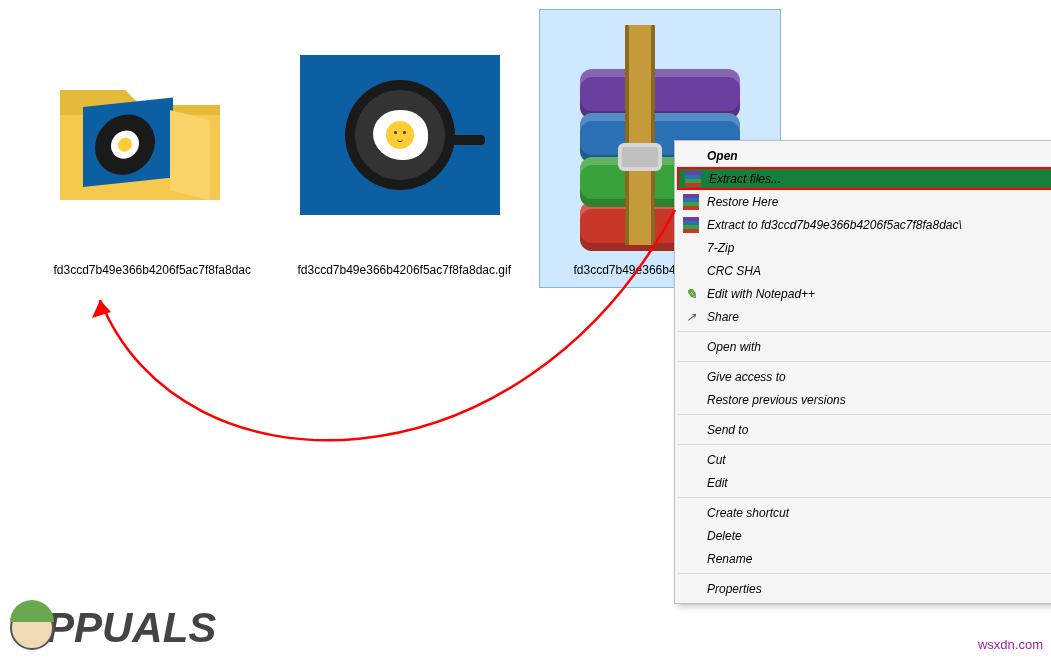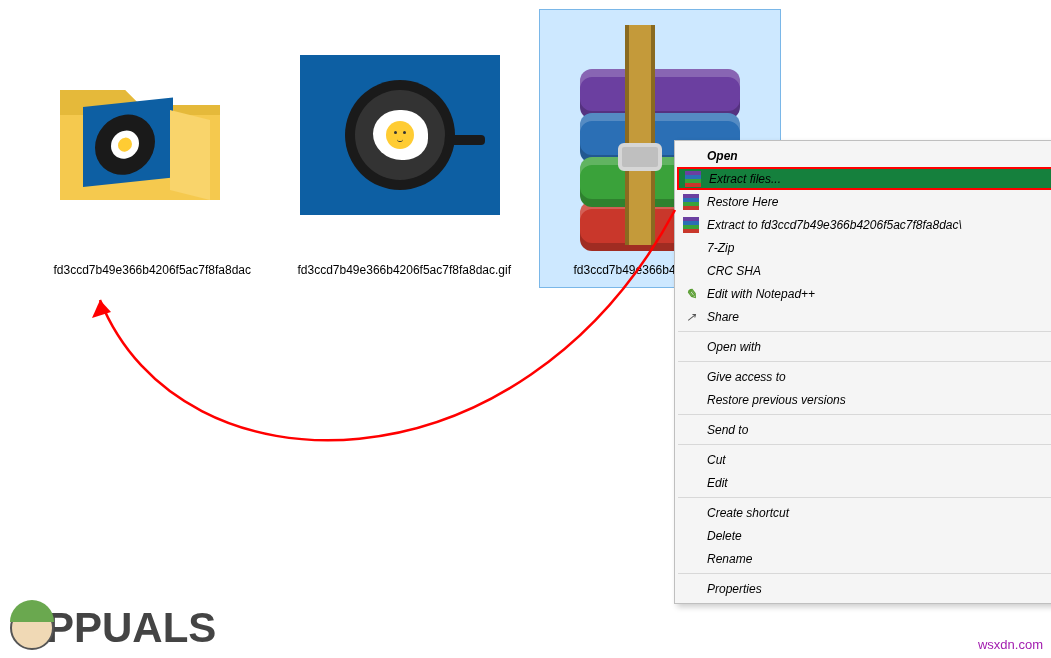--- a/index.html
+++ b/index.html
@@ -122,21 +122,21 @@
     .bold{font-weight:bold;}
 
     
     .arrow-svg{position:absolute;left:0;top:0;pointer-events:none;}
 
     
     .logo{
       position:absolute;left:10px;bottom:6px;
       font-family: Arial, sans-serif;
       font-size:42px;font-weight:bold;color:#444;
-      display:flex;align-items:center;
+      display:flex;align-items:center;font-style:italic;
     }
     .logo .face{
       width:44px;height:44px;border-radius:50%;
       background:#f0d9b5;border:2px solid #555;
       position:relative;margin-right:-8px;
     }
     .logo .face::before{content:"";position:absolute;width:44px;height:22px;background:#6aa84f;border-radius:22px 22px 0 0;top:-8px;left:-2px;}
     .watermark{
       position:absolute;right:8px;bottom:6px;color:#a21caf;font-size:13px;
     }

